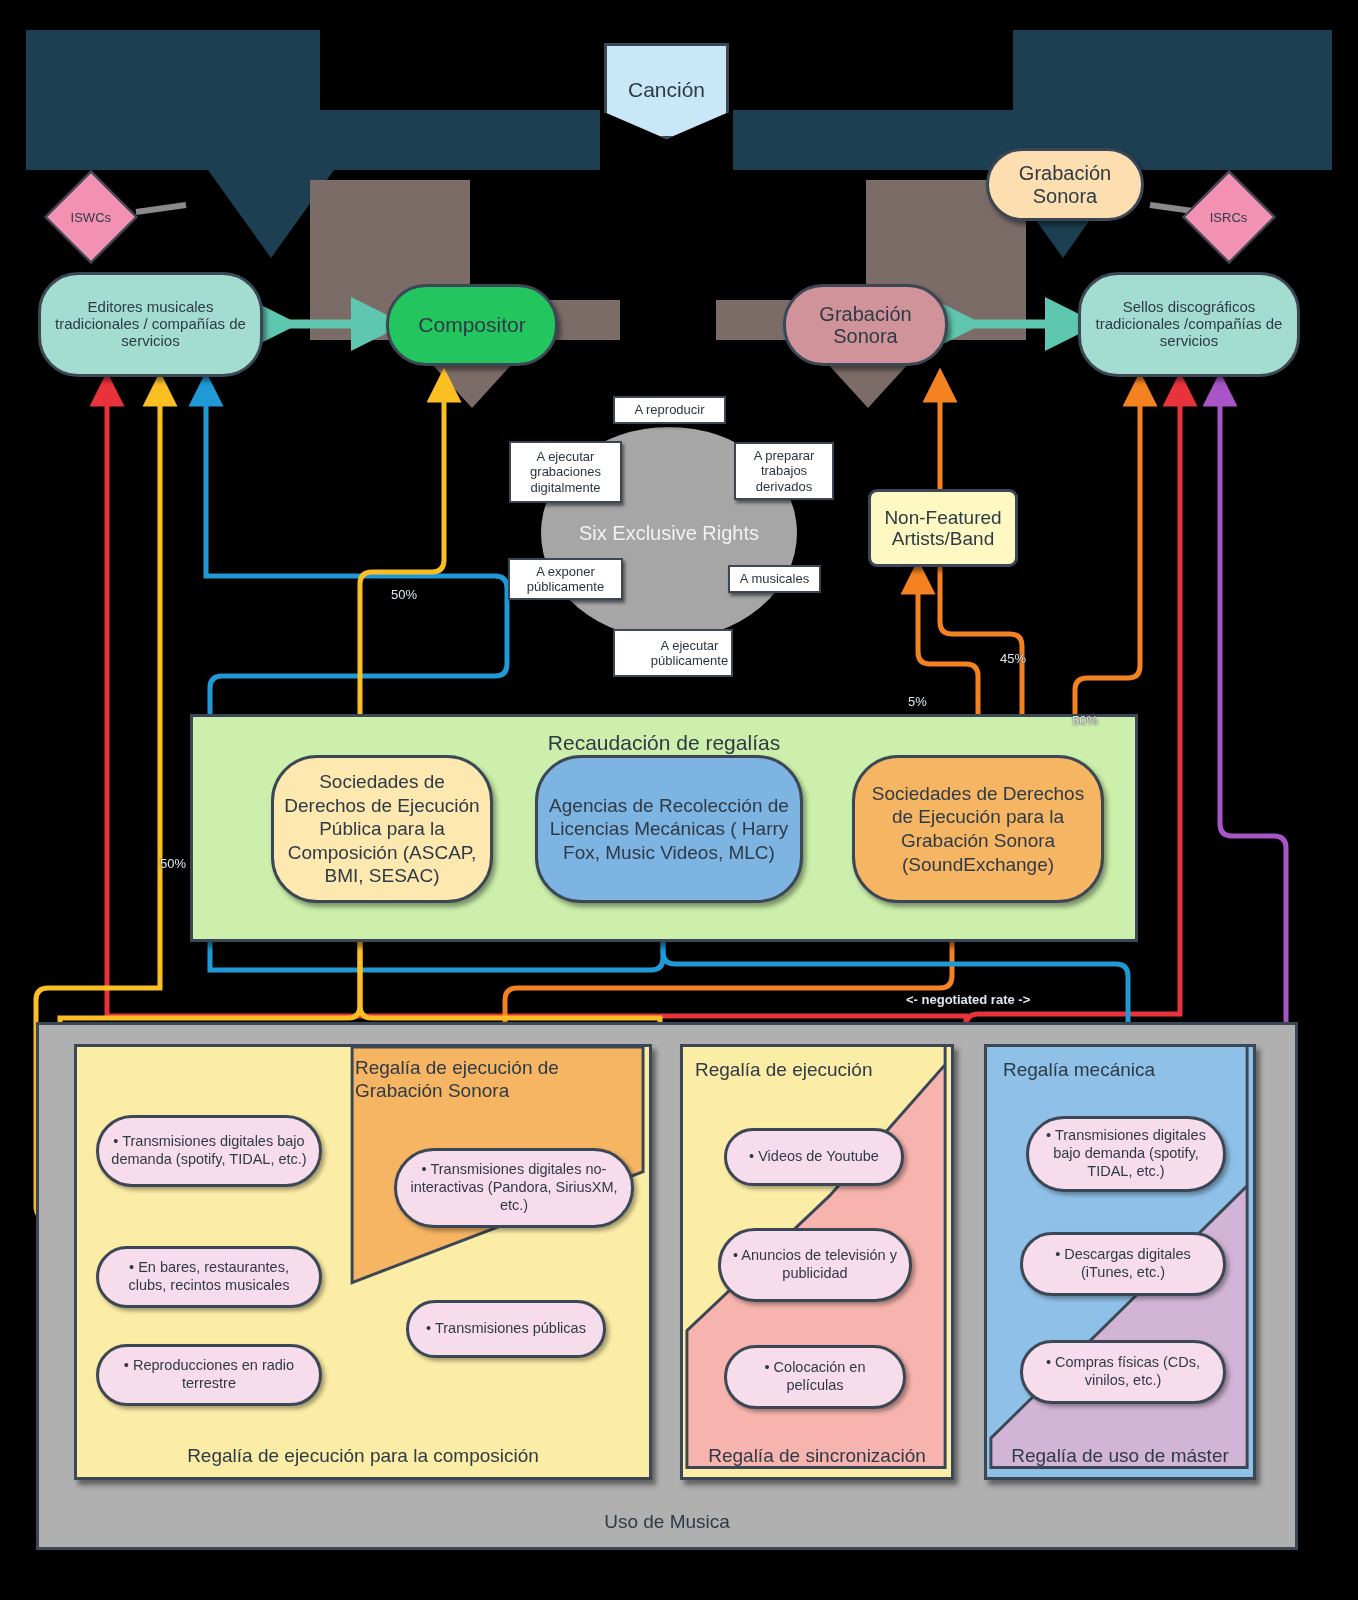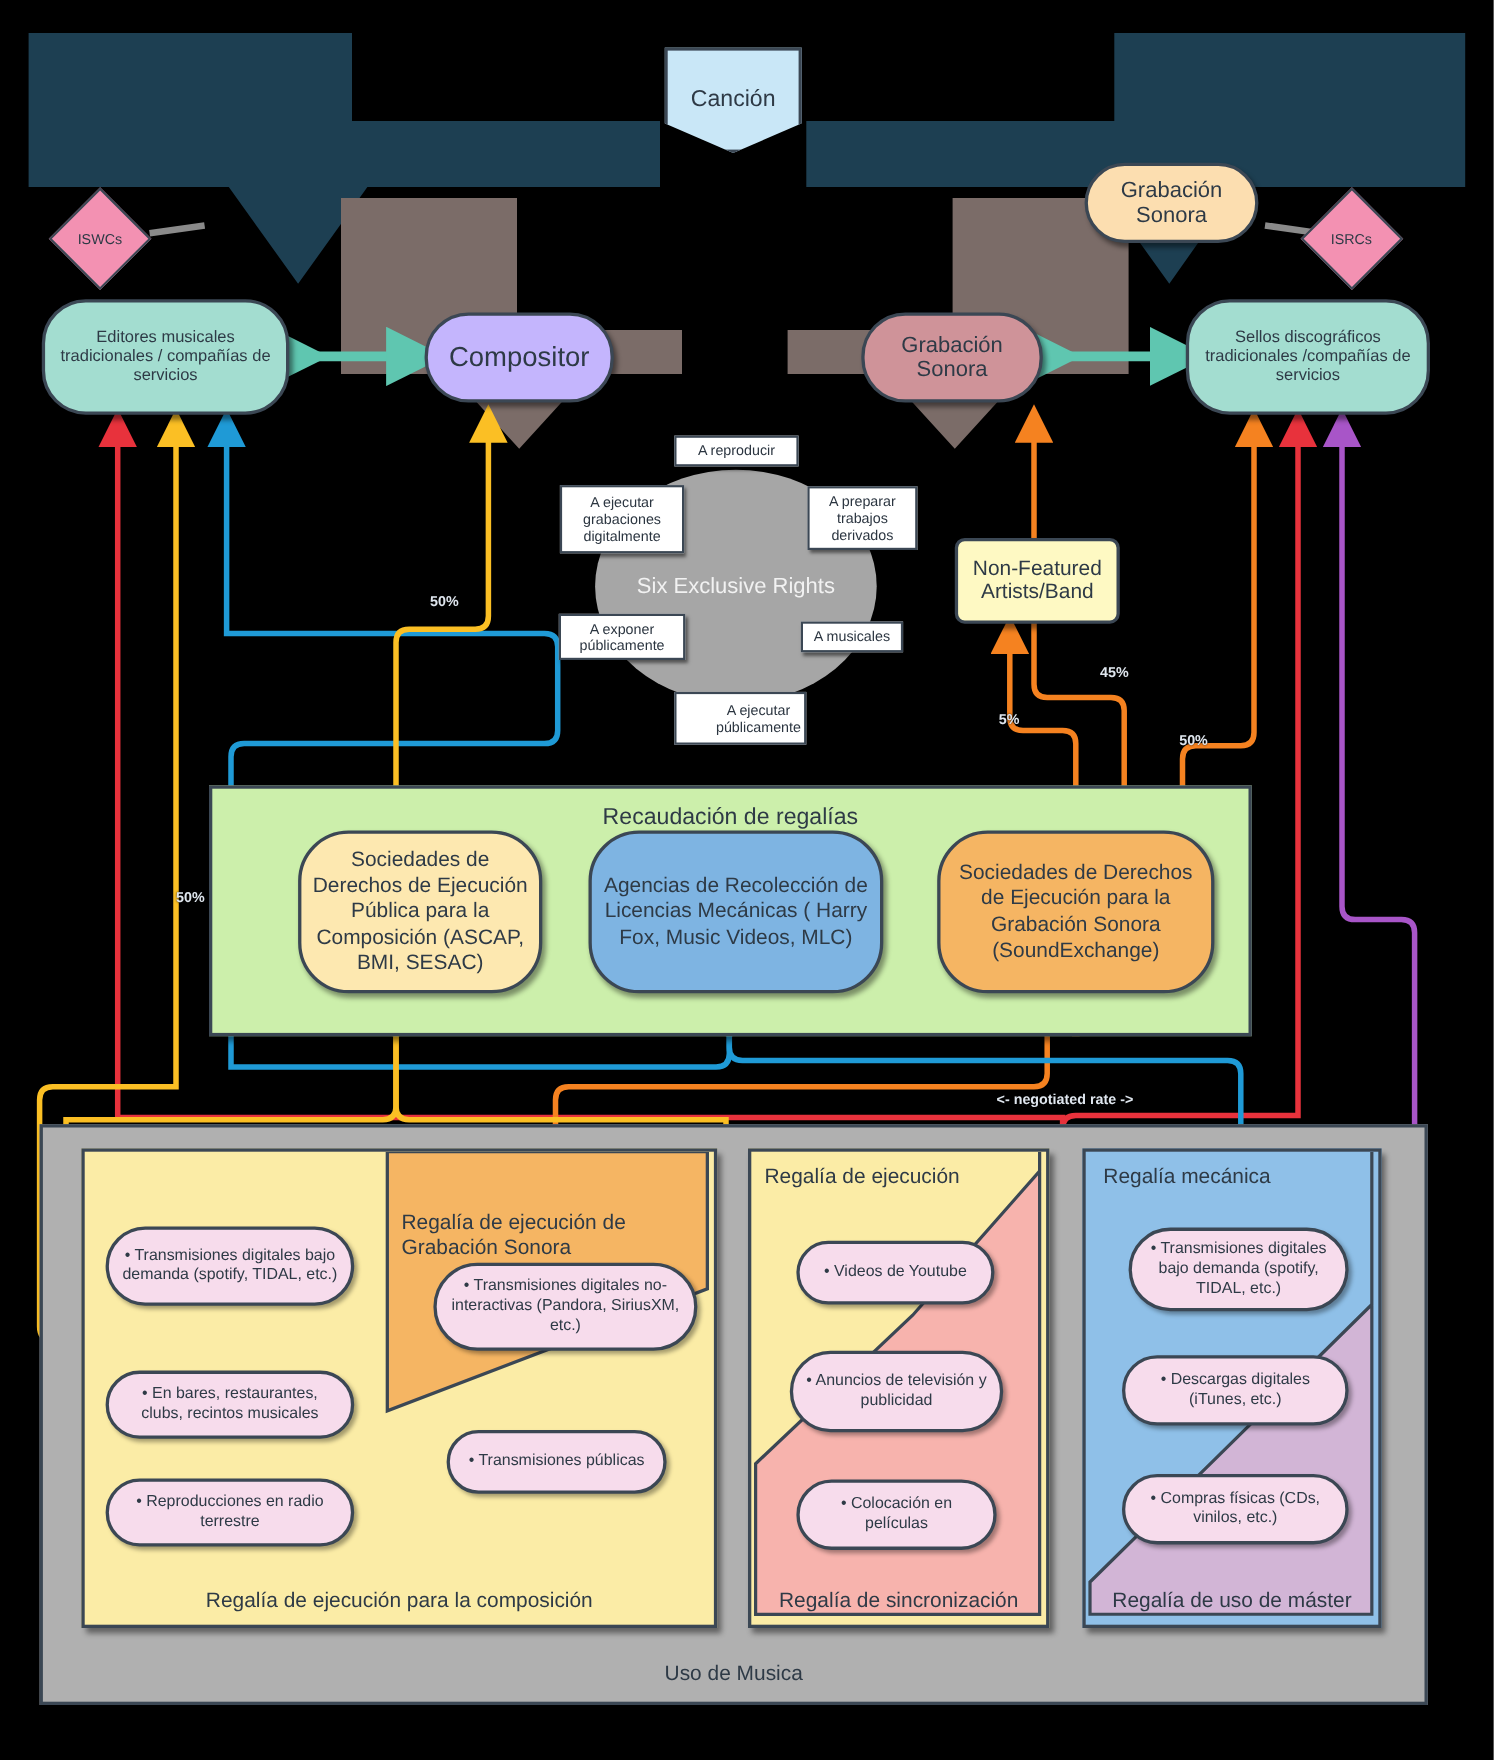--- a/index.html
+++ b/index.html
@@ -12,21 +12,21 @@
   .pill{border-radius:40px;}
   .softbox{border-radius:10px;}
   .shadow{box-shadow:3px 4px 5px rgba(0,0,0,0.45);}
 
   
   .n-cancion{left:604px;top:43px;width:125px;height:96px;background:#c9e7f7;border:3px solid #3b4754;
      clip-path:polygon(0 0,100% 0,100% 72%,50% 100%,0 72%);border-radius:0;font-size:21px;
      display:flex;align-items:flex-start;justify-content:center;padding-top:32px;}
   .n-composicion{left:192px;top:150px;width:158px;height:68px;background:#fcdeb0;font-size:21px;}
   .n-grabacion-top{left:986px;top:148px;width:158px;height:73px;background:#fcdeb0;font-size:20px;}
-  .n-compositor{left:386px;top:284px;width:172px;height:82px;background:#c4b5fd;font-size:25px;}
+  .n-compositor{left:386px;top:284px;width:172px;height:82px;background:#22c55e;font-size:21px;}
   .n-grabacion-mid{left:783px;top:284px;width:165px;height:82px;background:#cf9399;font-size:20px;}
   .n-editores{left:38px;top:272px;width:225px;height:105px;background:#a3ddd0;font-size:15px;padding:4px 8px;}
   .n-sellos{left:1078px;top:272px;width:222px;height:105px;background:#a3ddd0;font-size:15px;padding:4px 8px;}
 
   .diamond{position:absolute;width:62px;height:62px;background:#f391b2;border:2px solid #3b4754;
      transform:rotate(45deg);display:flex;align-items:center;justify-content:center;}
   .diamond span{transform:rotate(-45deg);font-size:13px;color:#2e3a46;white-space:nowrap;}
   .d-iswc{left:58px;top:184px;}
   .d-isrc{left:1196px;top:184px;}
 
@@ -68,21 +68,21 @@
   .p-right{left:984px;top:1044px;width:272px;height:436px;background:#8fc0e8;}
 
   .wedge{position:absolute;inset:0;}
   .ptitle{position:absolute;font-size:19px;color:#2e3a46;line-height:1.2;z-index:3;}
   .pfoot{position:absolute;bottom:10px;width:100%;text-align:center;font-size:19px;color:#2e3a46;z-index:3;}
 
   .bub{position:absolute;background:#f7dcec;border:3px solid #3b4754;border-radius:40px;box-sizing:border-box;
      display:flex;align-items:center;justify-content:center;text-align:center;color:#2e3a46;font-size:14.5px;
      line-height:1.24;padding:4px 10px;z-index:4;box-shadow:3px 3px 4px rgba(0,0,0,0.35);}
 
-  .pct{position:absolute;font-size:13px;color:#dfe6ee;font-weight:bold;z-index:6;text-shadow:0 0 2px #000;}
+  .pct{position:absolute;font-size:13px;color:#dfe6ee;font-weight:normal;z-index:6;text-shadow:0 0 2px #000;margin-top:48px;}
   .negrate{position:absolute;font-size:13px;color:#dfe6ee;font-weight:bold;z-index:6;white-space:nowrap;}
 </style>
 </head>
 <body>
 
 <div id="stage">
 
   <svg id="svgroot" viewBox="0 0 1358 1600">
     <defs>
       <marker id="mRed" markerWidth="7" markerHeight="7" refX="3.3" refY="3.5" orient="auto">
@@ -199,21 +199,21 @@
   <div class="negrate" style="left:906px;top:992px;">&lt;- negotiated rate -&gt;</div>
 
   <div class="uso">
     <div class="uso-label">Uso de Musica</div>
   </div>
 
   <div class="panel p-left">
     <svg class="wedge" viewBox="0 0 578 436" preserveAspectRatio="none">
       <polygon points="278,0 572,0 572,126 278,238" fill="#f5b563" stroke="#3b4754" stroke-width="3"></polygon>
     </svg>
-    <div class="ptitle" style="left:288px;top:10px;width:270px;margin-top:44px;">Regalía de ejecución de Grabación Sonora</div>
+    <div class="ptitle" style="left:278px;top:10px;width:270px;">Regalía de ejecución de Grabación Sonora</div>
     <div class="pfoot">Regalía de ejecución para la composición</div>
   </div>
   <div class="bub" style="left:96px;top:1115px;width:226px;height:72px;">• Transmisiones digitales bajo demanda (spotify, TIDAL, etc.)</div>
   <div class="bub" style="left:96px;top:1246px;width:226px;height:62px;">• En bares, restaurantes, clubs, recintos musicales</div>
   <div class="bub" style="left:96px;top:1344px;width:226px;height:62px;">• Reproducciones en radio terrestre</div>
   <div class="bub" style="left:394px;top:1148px;width:240px;height:80px;">• Transmisiones digitales no-interactivas (Pandora, SiriusXM, etc.)</div>
   <div class="bub" style="left:406px;top:1300px;width:200px;height:58px;">• Transmisiones públicas</div>
 
   <div class="panel p-mid">
     <svg class="wedge" viewBox="0 0 274 436" preserveAspectRatio="none">

